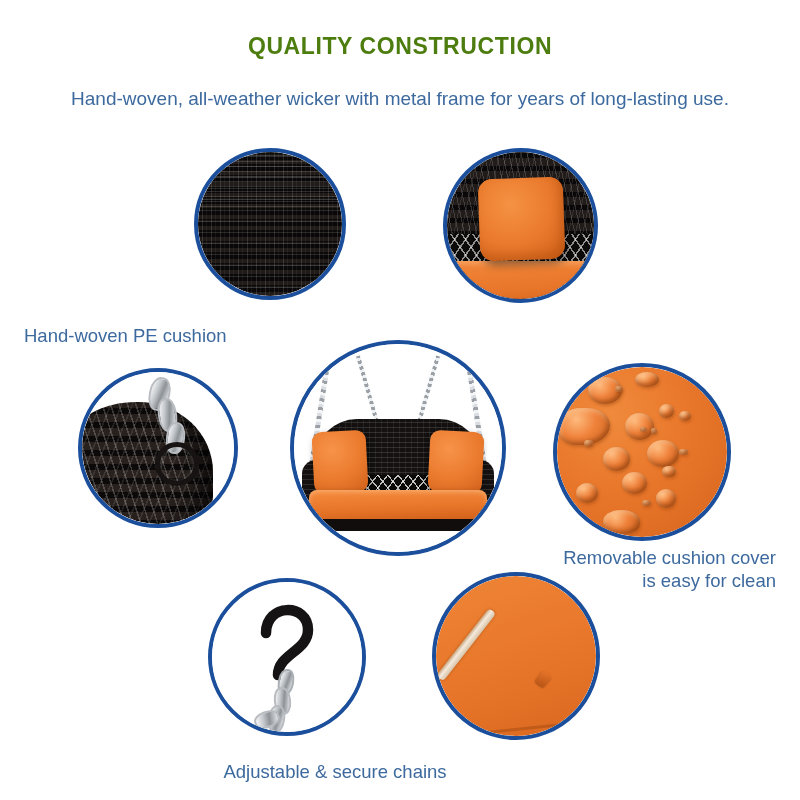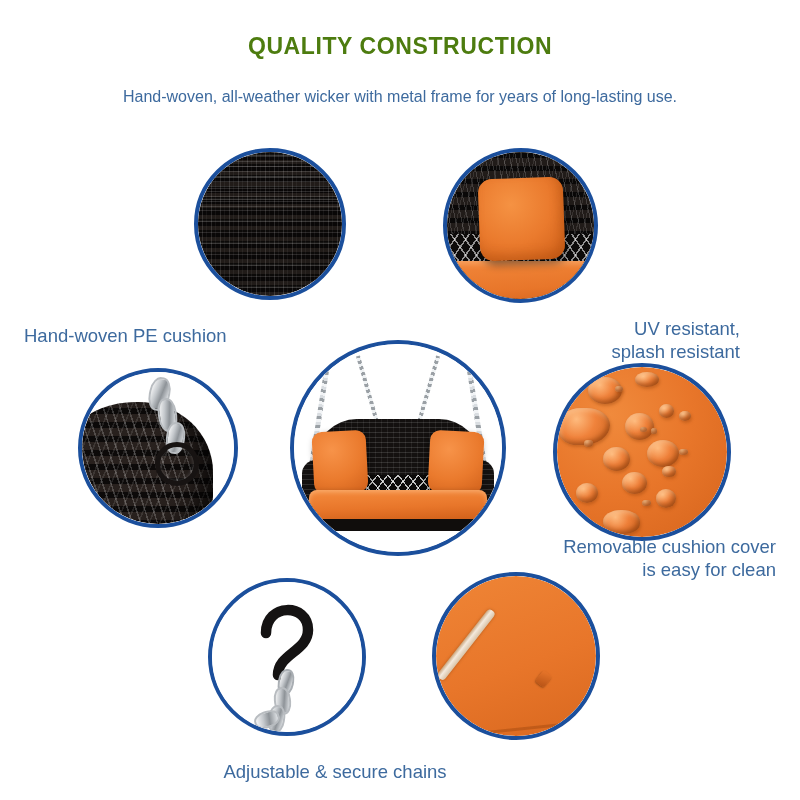--- a/index.html
+++ b/index.html
@@ -15,21 +15,21 @@
   
   .title{
     position:absolute;top:33px;left:0;width:800px;
     text-align:center;
     font-size:23px;font-weight:bold;letter-spacing:.6px;
     color:#4d7c0f;
   }
   .subtitle{
     position:absolute;top:88px;left:0;width:800px;
     text-align:center;
-    font-size:16px;font-weight:normal;
+    font-size:19px;font-weight:normal;
     color:#3d6a9e;
   }
 
   
   .circ{
     position:absolute;border-radius:50%;
     border:4px solid #1b4f9c;
     overflow:hidden;
     background:#ffffff;
     box-sizing:border-box;
@@ -289,22 +289,20 @@
                   transform:rotate(38deg);border-radius:3px;
                   background:linear-gradient(160deg,#e8762a,#b75316);
                   box-shadow:0 1px 2px rgba(90,40,5,.6);"></div>
       <div style="position:absolute;left:-10%;bottom:4%;width:130%;height:3px;
                   transform:rotate(-6deg);background:rgba(150,65,10,.4);"></div>
     </div>
   </div>
 
   <div class="cap" style="left:24px;top:324px;width:300px;">Hand-woven PE cushion</div>
 
-  <div class="cap r" style="left:430px;top:317px;width:310px;">UV resistant,
-splash resistant</div>
-
-
-  <div class="cap r" style="left:450px;top:535px;width:326px;">Removable cushion cover
+
+
+  <div class="cap r" style="left:450px;top:546px;width:326px;">Removable cushion cover
 is easy for clean</div>
 
   <div class="cap c" style="left:170px;top:760px;width:330px;">Adjustable &amp; secure chains</div>
 
 </div>
 
 </body></html>

